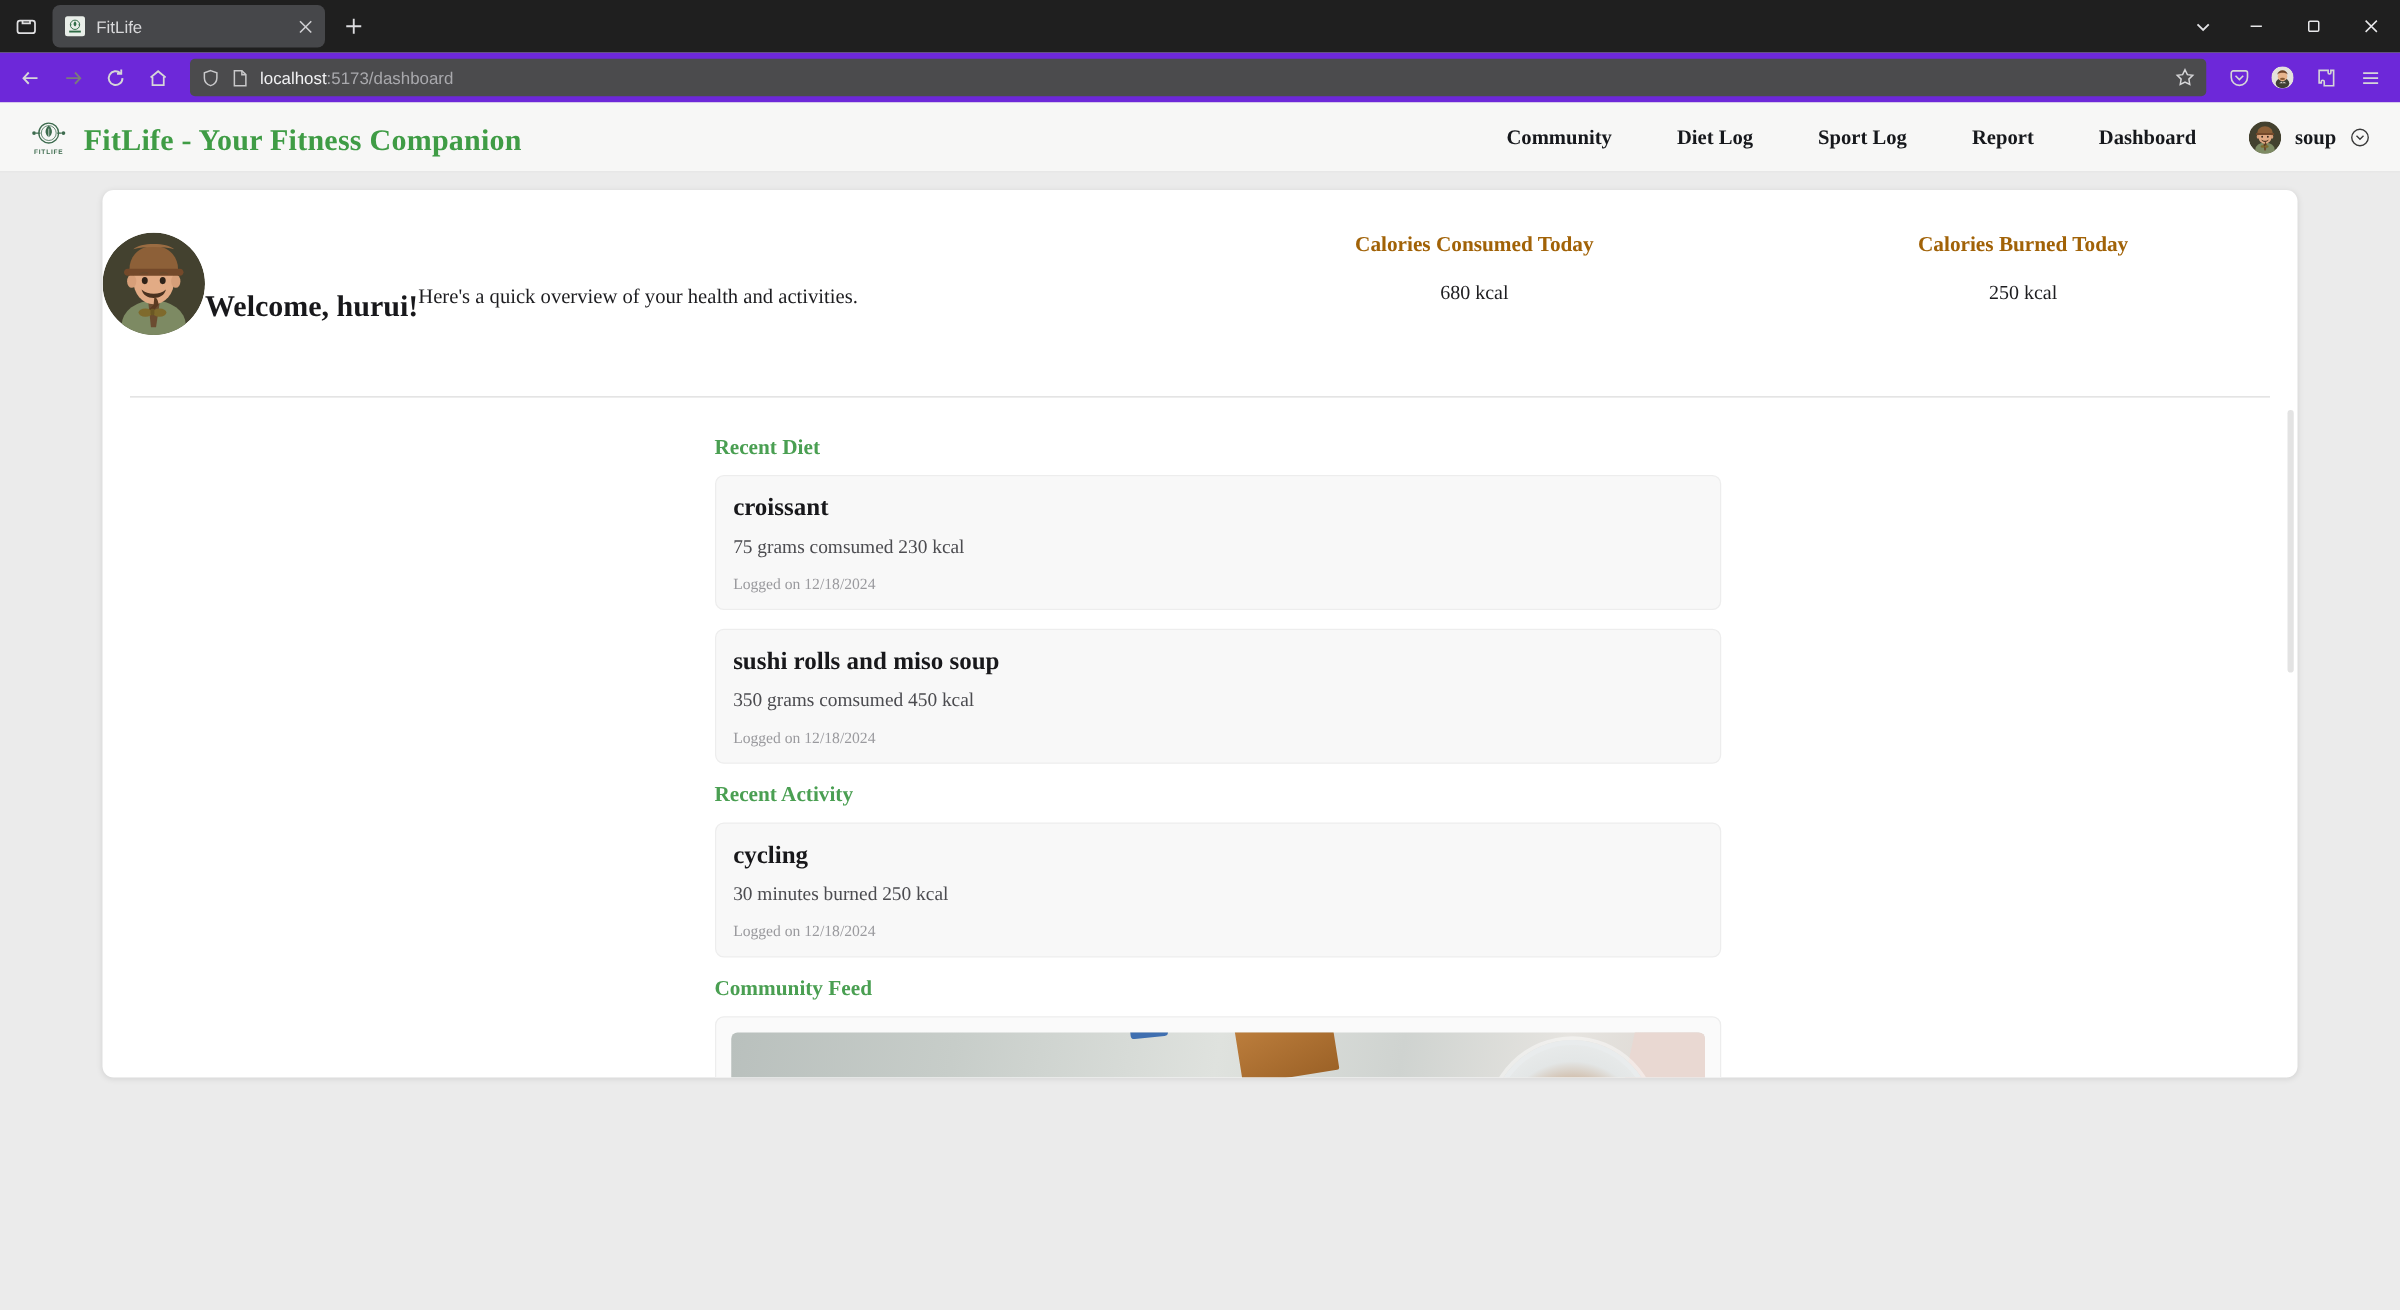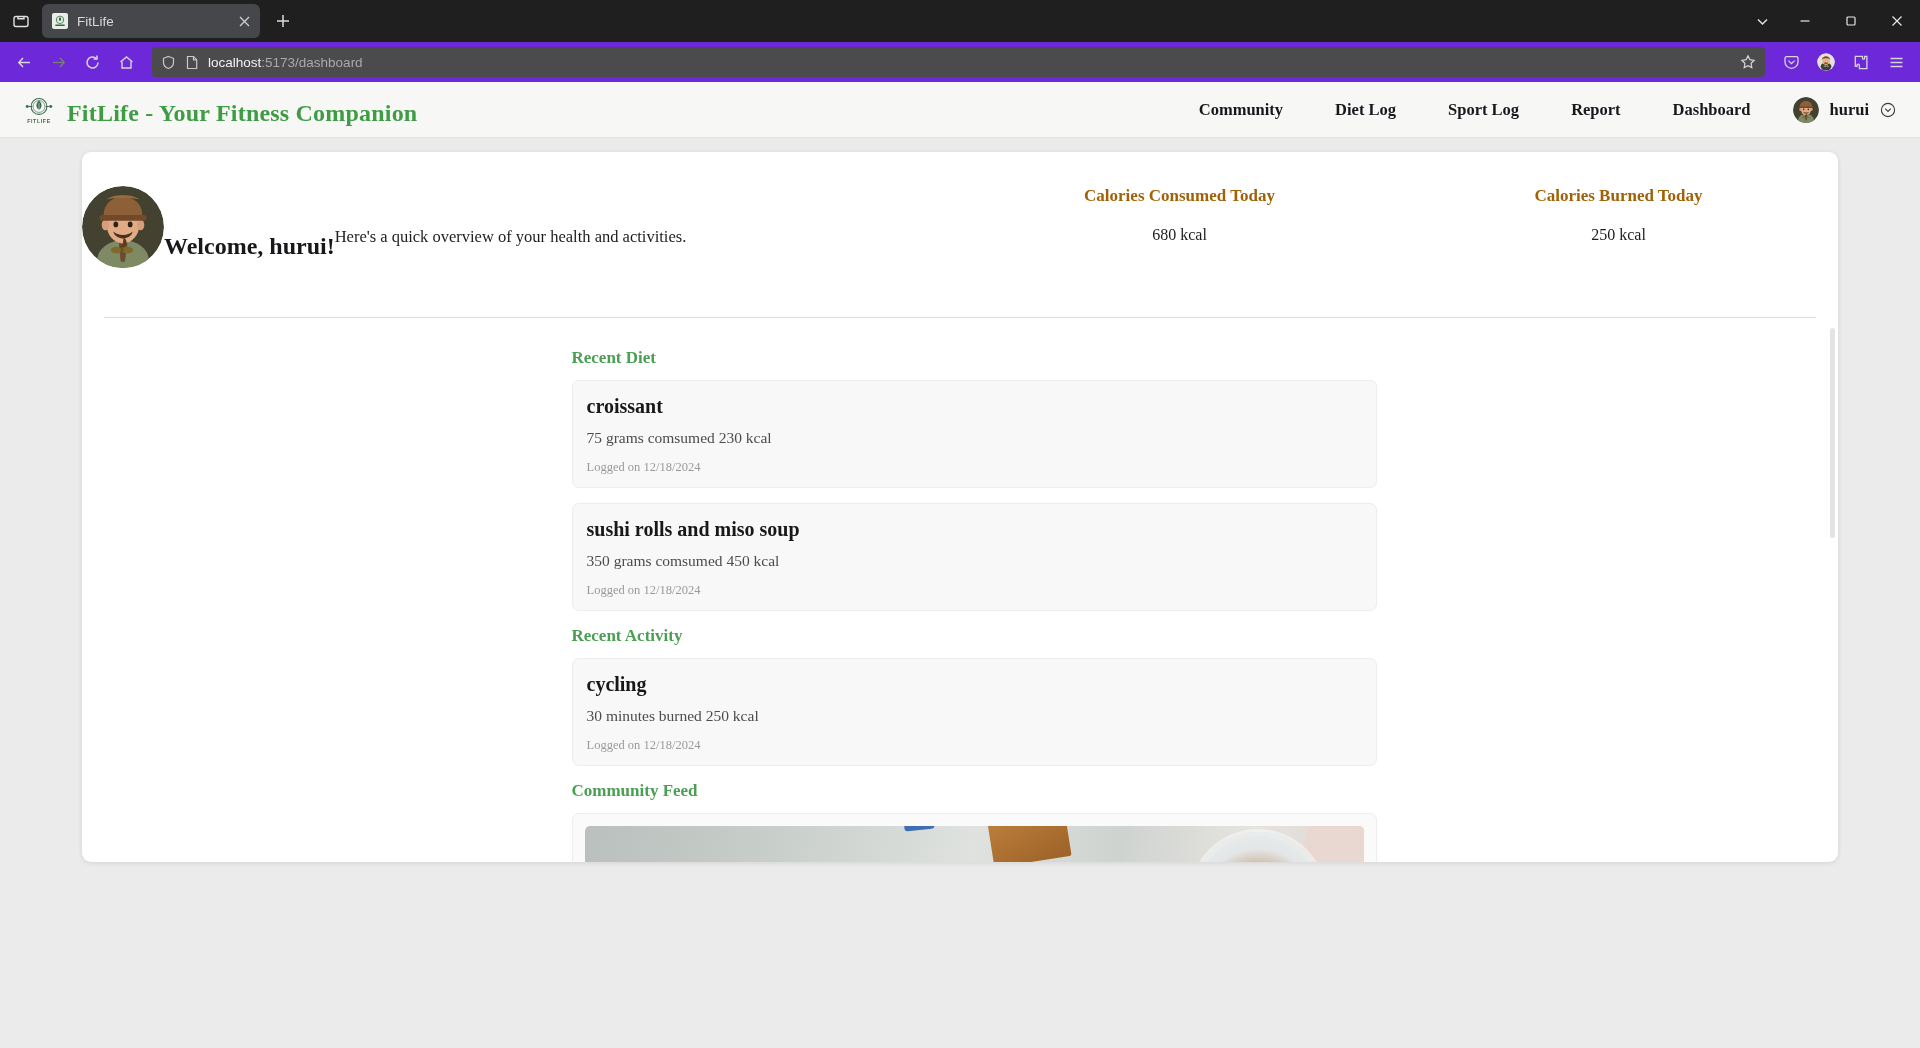--- a/index.html
+++ b/index.html
@@ -403,21 +403,21 @@
               <path d="M21 30c0-11 8.5-18 19-18s19 7 19 18c0 2-1 3.4-2.4 3.4H23.4C22 33.4 21 32 21 30z" fill="#8d6038"></path>
               <path d="M20 29h40c1.6 0 2.6 1.2 2.6 2.6S61.6 34 60 34H20c-1.6 0-2.6-1.2-2.6-2.6S18.4 29 20 29z" fill="#74492a"></path>
               <ellipse cx="33" cy="38" rx="2.2" ry="2.6" fill="#2e2218"></ellipse>
               <ellipse cx="47" cy="38" rx="2.2" ry="2.6" fill="#2e2218"></ellipse>
               <path d="M31 45c2.5 2.2 5.5 3 9 3s6.5-.8 9-3c-1 4-4.4 6-9 6s-8-2-9-6z" fill="#4a3220"></path>
               <path d="M40 50c2 1 3 3.5 3 6l-5 6-2.5-2 4-4z" fill="#5b3a20"></path>
               <ellipse cx="34" cy="62" rx="5" ry="3" fill="#7f6a2c"></ellipse>
               <ellipse cx="44" cy="62" rx="5" ry="3" fill="#7f6a2c"></ellipse>
             </svg>
           </span>
-          <span class="profile-name">hurui</span>
+          <span class="profile-name">soup</span>
           <span class="profile-chev">
             <svg width="16" height="16" viewBox="0 0 16 16" fill="none" stroke="#3a3a3a" stroke-width="1.1">
               <circle cx="8" cy="8" r="6.6"></circle>
               <path d="M5.2 6.6L8 9.4l2.8-2.8"></path>
             </svg>
           </span>
         </div>
       </div>
     </div>
 

